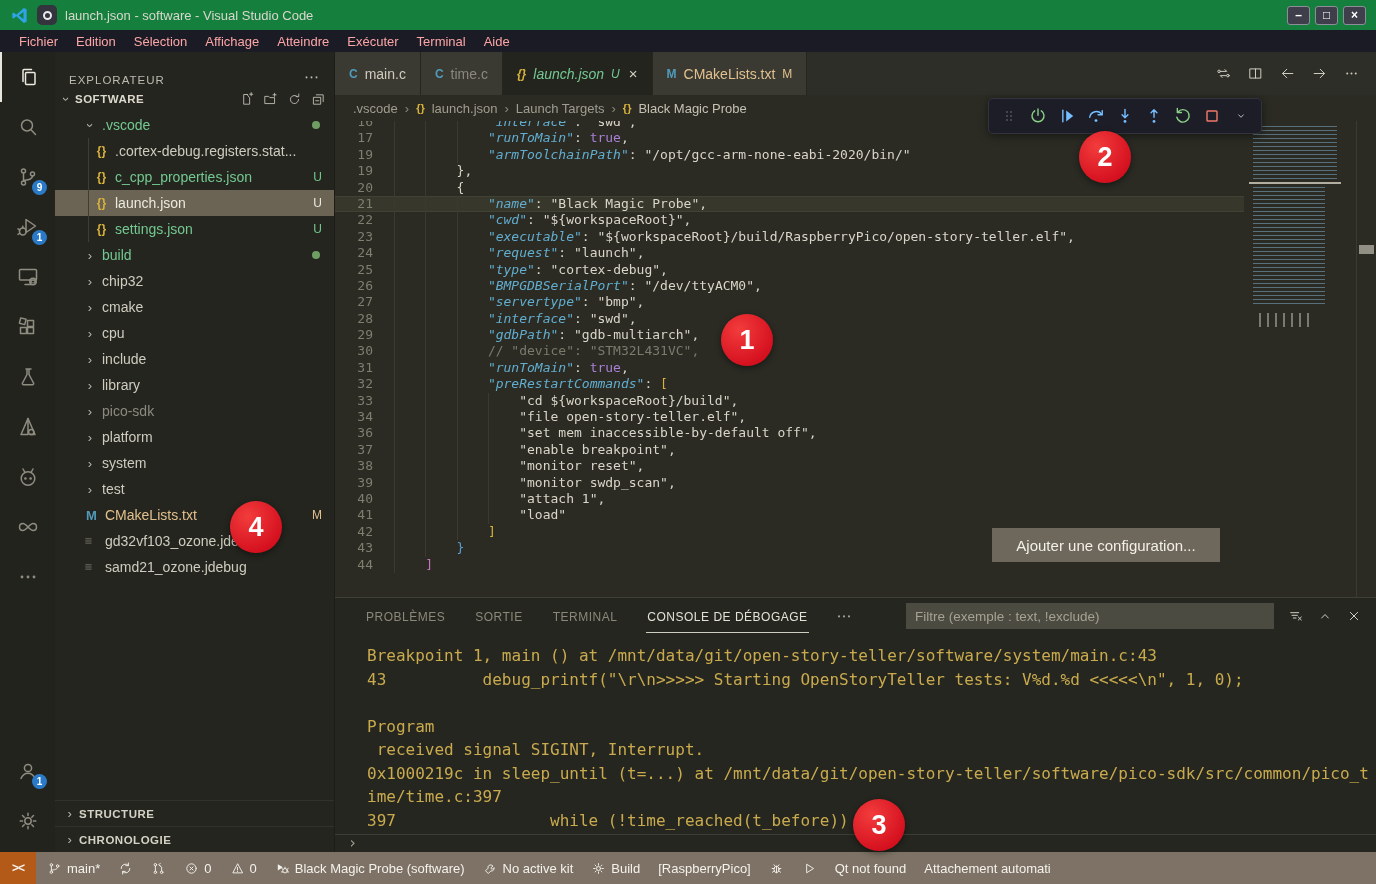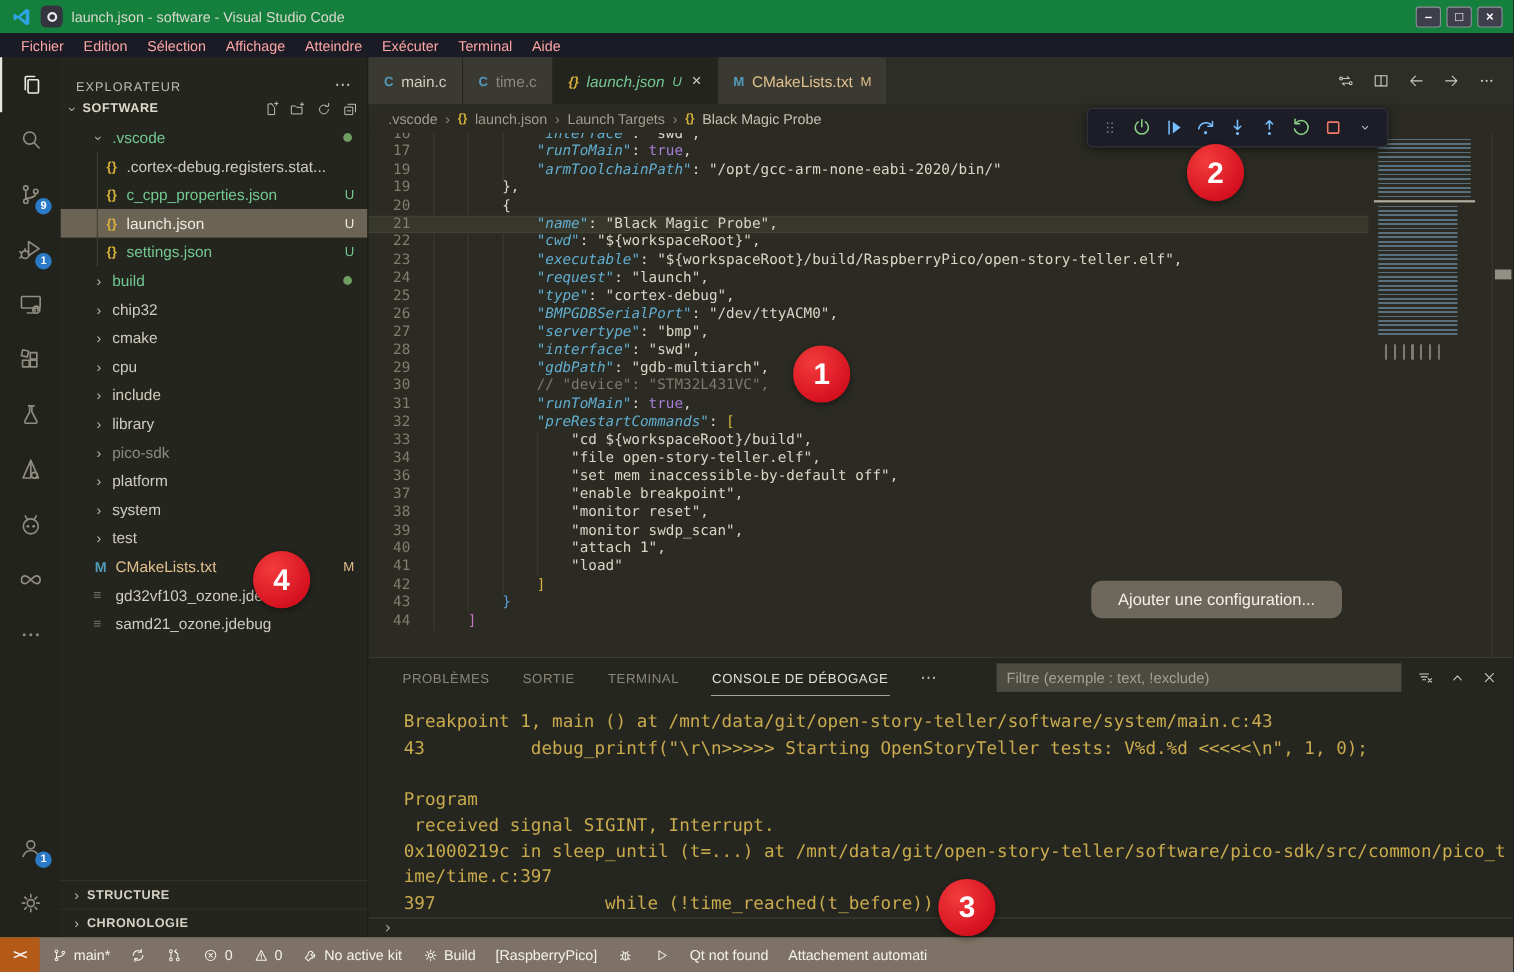--- a/index.html
+++ b/index.html
@@ -102,21 +102,21 @@
   .vscroll{position:absolute;top:0;right:0;width:20px;height:100%;border-left:1px solid #3a3a33}
   .vthumb{position:absolute;top:124px;left:2px;right:2px;height:9px;background:#b5b2a5;opacity:.75}
   
   .debugbar{position:absolute;top:46px;left:653px;height:36px;background:#1d1d27;border:1px solid #33333f;
             border-radius:5px;display:flex;align-items:center;padding:0 6px;gap:1px;z-index:20;
             box-shadow:0 2px 8px rgba(0,0,0,.45)}
   .db-btn{width:28px;height:28px;display:flex;align-items:center;justify-content:center}
   .c-green{color:#89d185}.c-blue{color:#75beff}.c-red{color:#f07a6a}.c-gray{color:#b8b8c0}.c-grip{color:#7a7a85}
   
   .addcfg{position:absolute;left:657px;top:407px;width:228px;height:34px;background:#6e675c;border:none;
-          border-radius:10px;color:#f2f0e8;font-size:15px;font-family:"Liberation Sans",sans-serif}
+          border-radius:0;color:#f2f0e8;font-size:15px;font-family:"Liberation Sans",sans-serif}
   
   .panel{height:255px;background:#262620;border-top:1px solid #3f3f36;flex:none;display:flex;flex-direction:column;min-width:0}
   .panel-top{height:36px;display:flex;align-items:center;padding-left:30px;padding-right:14px;flex:none}
   .ptab{font-size:12px;letter-spacing:.5px;color:#8b8879;margin-right:28px;padding:11px 1px 9px;white-space:nowrap}
   .ptab.active{color:#e4e2d6;box-shadow:inset 0 -1px 0 #cfccc0}
   .p-more{color:#c0bdb0;font-size:15px;margin-right:20px}
   .filter{margin-left:auto;width:368px;height:26px;background:#4c4b41;border:none;color:#e2dfd3;font-size:13.5px;
           padding:0 9px;font-family:"Liberation Sans",sans-serif}
   .filter::placeholder{color:#a5a193}
   .p-acts{display:flex;align-items:center;gap:13px;margin-left:14px;color:#cfccc0}
@@ -652,20 +652,28 @@
       <span class="sb-item">
         <svg width="15" height="15" viewBox="0 0 24 24" fill="none" stroke="currentColor" stroke-width="1.5" stroke-linecap="round" stroke-linejoin="round">
           <path d="M12 5L4.5 19h15z"></path>
           <path d="M12 10.5v4"></path>
           <circle cx="12" cy="16.8" r=".9" fill="currentColor" stroke="none"></circle>
         </svg>
         <span>0</span>
       </span>
       <span class="sb-item">
         <svg width="15" height="15" viewBox="0 0 24 24" fill="none" stroke="currentColor" stroke-width="1.5" stroke-linecap="round" stroke-linejoin="round">
+          <path d="M4.5 5l8 5-8 5z" fill="currentColor" stroke="none"></path>
+          <circle cx="16" cy="15.5" r="3.6"></circle>
+          <path d="M16 11.9V9.8M12.8 13.3l-2-1.4M12.6 17.5h-2.4M19.2 13.3l2-1.4M19.4 17.5h2.4"></path>
+        </svg>
+        <span>Black Magic Probe (software)</span>
+      </span>
+      <span class="sb-item">
+        <svg width="15" height="15" viewBox="0 0 24 24" fill="none" stroke="currentColor" stroke-width="1.5" stroke-linecap="round" stroke-linejoin="round">
           <path d="M13.5 6.5a4 4 0 0 0-5.3 4.9L4 15.6 8.4 20l4.2-4.2a4 4 0 0 0 4.9-5.3l-2.9 2.9-2.1-2.1 2.9-2.9z"></path>
         </svg>
         <span>No active kit</span>
       </span>
       <span class="sb-item">
         <svg width="15" height="15" viewBox="0 0 24 24" fill="none" stroke="currentColor" stroke-width="1.5" stroke-linecap="round" stroke-linejoin="round">
           <circle cx="12" cy="12" r="3.2"></circle>
           <path d="M12 4.2v2.4M12 17.4v2.4M4.2 12h2.4M17.4 12h2.4M6.5 6.5l1.7 1.7M15.8 15.8l1.7 1.7M17.5 6.5l-1.7 1.7M8.2 15.8l-1.7 1.7"></path>
         </svg>
         <span>Build</span>

